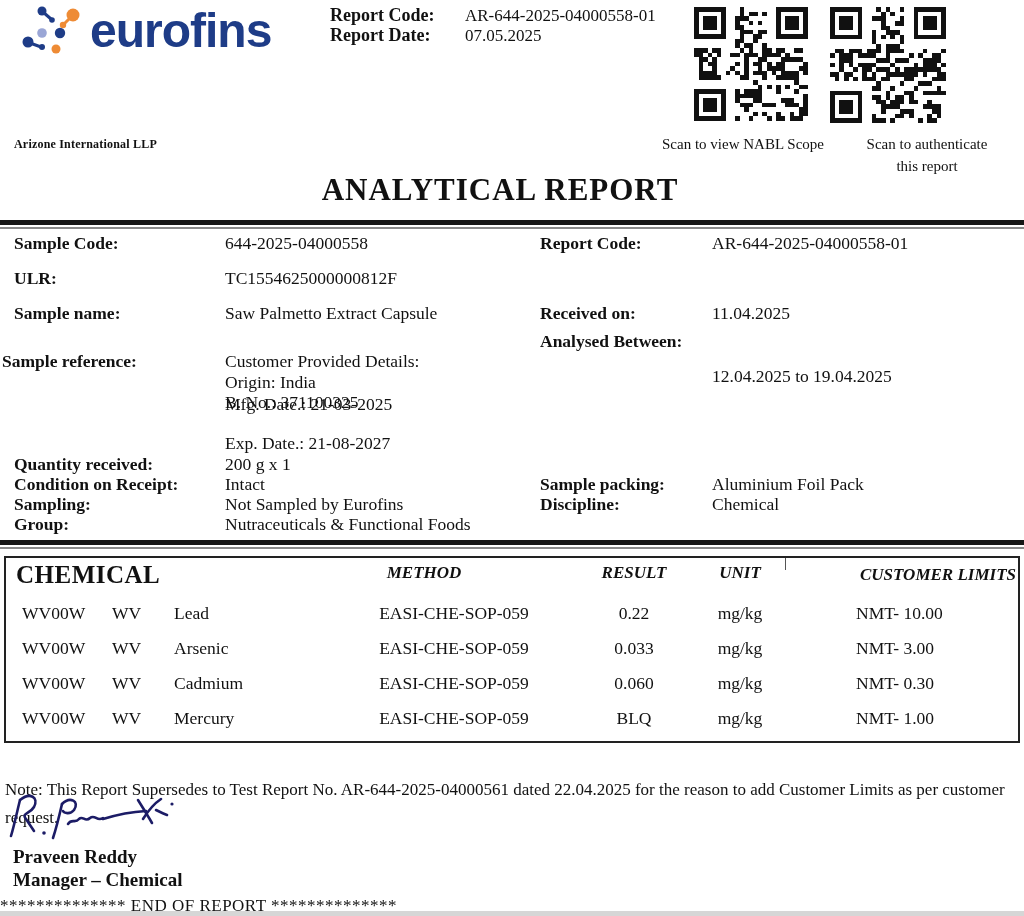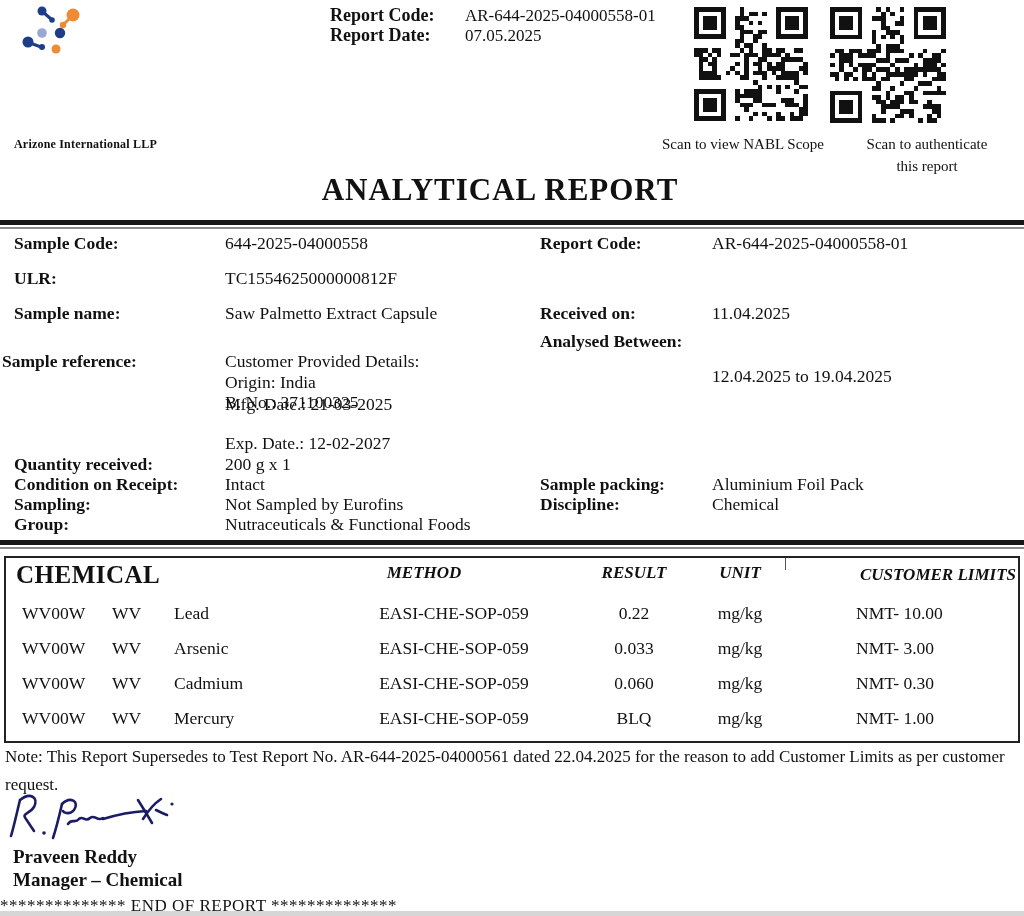--- a/index.html
+++ b/index.html
@@ -46,21 +46,21 @@
   .h-limits{left:832px;top:7px;width:200px;}
   .t-row{position:absolute;left:0;width:100%;height:24px;font-size:17.5px;}
   .t-row span{position:absolute;}
   .c1{left:16px;} .c2{left:106px;} .c3{left:168px;}
   .c4{left:346px;width:204px;text-align:center;}
   .c5{left:566px;width:124px;text-align:center;}
   .c6{left:672px;width:124px;text-align:center;}
   .c7{left:850px;}
   .col-tick{position:absolute;left:779px;top:0;width:1px;height:12px;background:#555;}
   
-  .note{left:5px;top:743px;width:1005px;font-size:17px;line-height:1.62;}
+  .note{left:5px;top:776px;width:1005px;font-size:17px;line-height:1.62;}
   .sig-name{left:13px;top:846px;font-size:19px;font-weight:bold;}
   .sig-role{left:13px;top:869px;font-size:19px;font-weight:bold;}
   .sig-ink{stroke:var(--signature-ink);stroke-width:2.6;fill:none;stroke-linecap:round;}
   .footer-line{left:0;top:896px;width:1024px;text-align:left;font-size:17px;letter-spacing:0.5px;}
   .scan-edge{left:0;bottom:0;width:1024px;height:5px;background:#d6d6d6;}
 </style>
 </head>
 <body style="--brand-blue: #1e3c87; --logo-orange: #ee8b35; --logo-periwinkle: #9aa6d6; --signature-ink: #1c1c66;">
 
 <div>
@@ -73,20 +73,21 @@
       <line class="bond-orange" x1="56" y1="22" x2="64" y2="14"></line>
       <circle class="dot-orange" cx="65" cy="13" r="6.5"></circle>
       <circle class="dot-orange" cx="55" cy="23" r="3.2"></circle>
       <circle class="dot-peri" cx="34" cy="31" r="4.8"></circle>
       <circle class="dot-blue" cx="52" cy="31" r="5.2"></circle>
       <line class="bond-blue" x1="22" y1="41" x2="33" y2="45"></line>
       <circle class="dot-blue" cx="20" cy="40" r="5.5"></circle>
       <circle class="dot-blue" cx="34" cy="45" r="3"></circle>
       <circle class="dot-orange" cx="48" cy="47" r="4.5"></circle>
     </svg>
+    <span class="logo-text">eurofins</span>
   </div>
 
   <span class="abs meta-label" style="left:330px;top:5px;">Report Code:</span>
   <span class="abs meta-value" style="left:465px;top:6px;">AR-644-2025-04000558-01</span>
   <span class="abs meta-label" style="left:330px;top:25px;">Report Date:</span>
   <span class="abs meta-value" style="left:465px;top:26px;">07.05.2025</span>
 
   <svg class="abs qr" style="left:694px;top:7px;" id="qr-nabl" width="114" height="114" viewBox="0 0 25 25" shape-rendering="crispEdges">
       <rect x="0" y="0" width="7" height="1"></rect>
       <rect x="0" y="6" width="7" height="1"></rect>
@@ -505,21 +506,21 @@
   <span class="abs si-value" style="left:712px;top:303px;">11.04.2025</span>
 
   <span class="abs si-label" style="left:540px;top:331px;">Analysed Between:</span>
   <span class="abs si-value" style="left:712px;top:331px;margin-top:35px;">12.04.2025 to 19.04.2025</span>
 
   <span class="abs si-label" style="left:2px;top:351px;">Sample reference:</span>
   <span class="abs si-value" style="left:225px;top:351px;">Customer Provided Details:</span>
   <span class="abs si-value" style="left:225px;top:372px;">Origin: India</span>
   <span class="abs si-value" style="left:225px;top:392px;">B. No.: 371100325</span>
   <span class="abs si-value" style="left:225px;top:394px;">Mfg. Date.: 21-03-2025</span>
-  <span class="abs si-value" style="left:225px;top:433px;">Exp. Date.: 12-02-2027</span>
+  <span class="abs si-value" style="left:225px;top:433px;">Exp. Date.: 21-08-2027</span>
 
   <span class="abs si-label" style="left:14px;top:454px;">Quantity received:</span>
   <span class="abs si-value" style="left:225px;top:454px;">200 g x 1</span>
 
   <span class="abs si-label" style="left:14px;top:474px;">Condition on Receipt:</span>
   <span class="abs si-value" style="left:225px;top:474px;">Intact</span>
   <span class="abs si-label" style="left:540px;top:474px;">Sample packing:</span>
   <span class="abs si-value" style="left:712px;top:474px;">Aluminium Foil Pack</span>
 
   <span class="abs si-label" style="left:14px;top:494px;">Sampling:</span>

